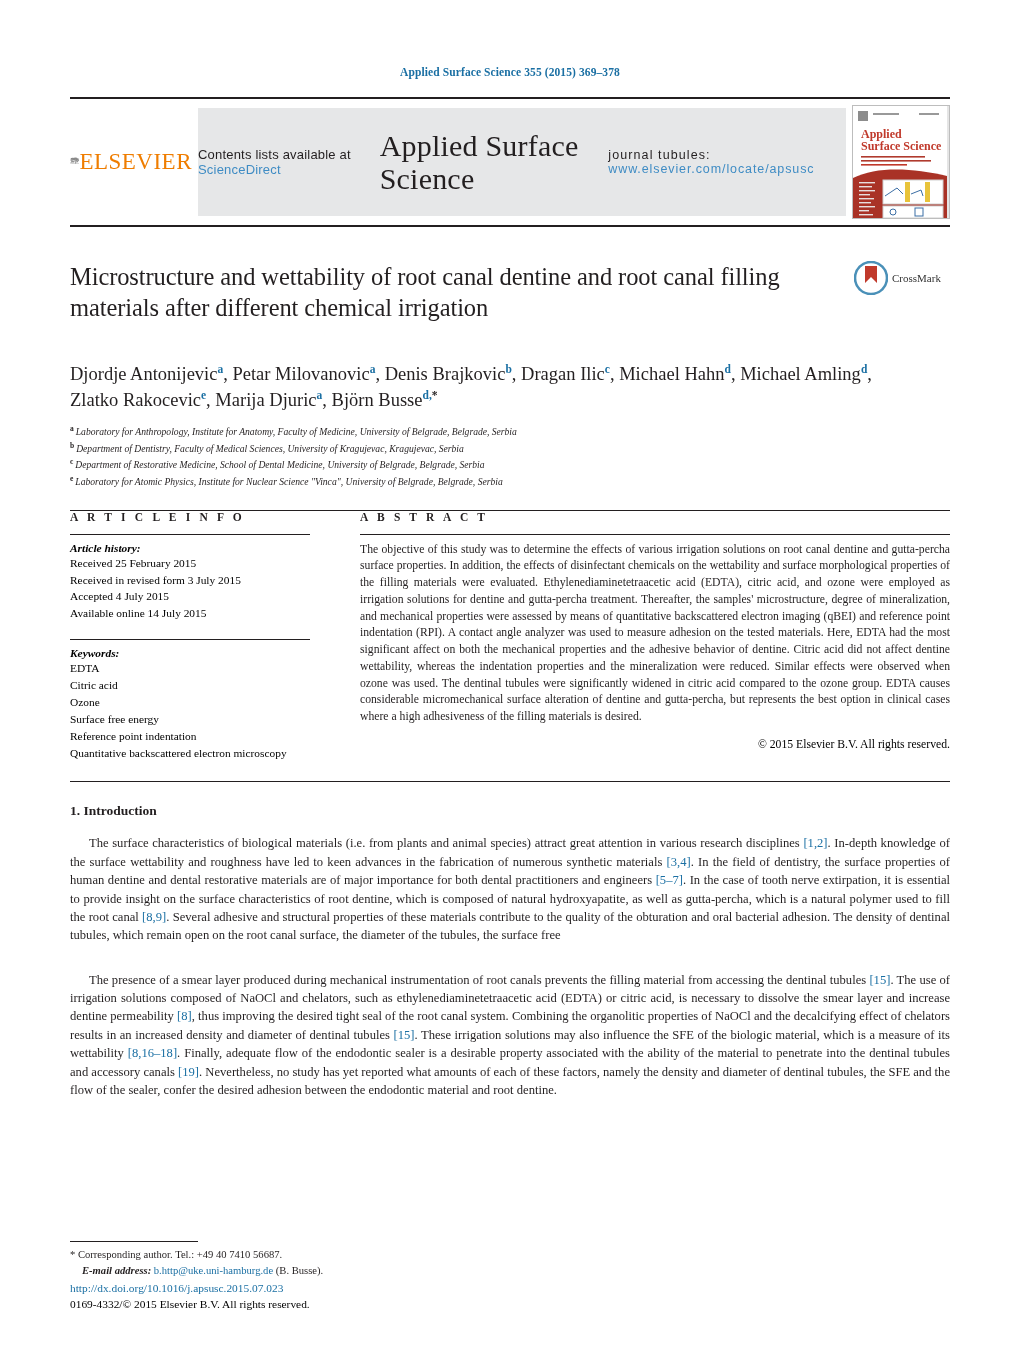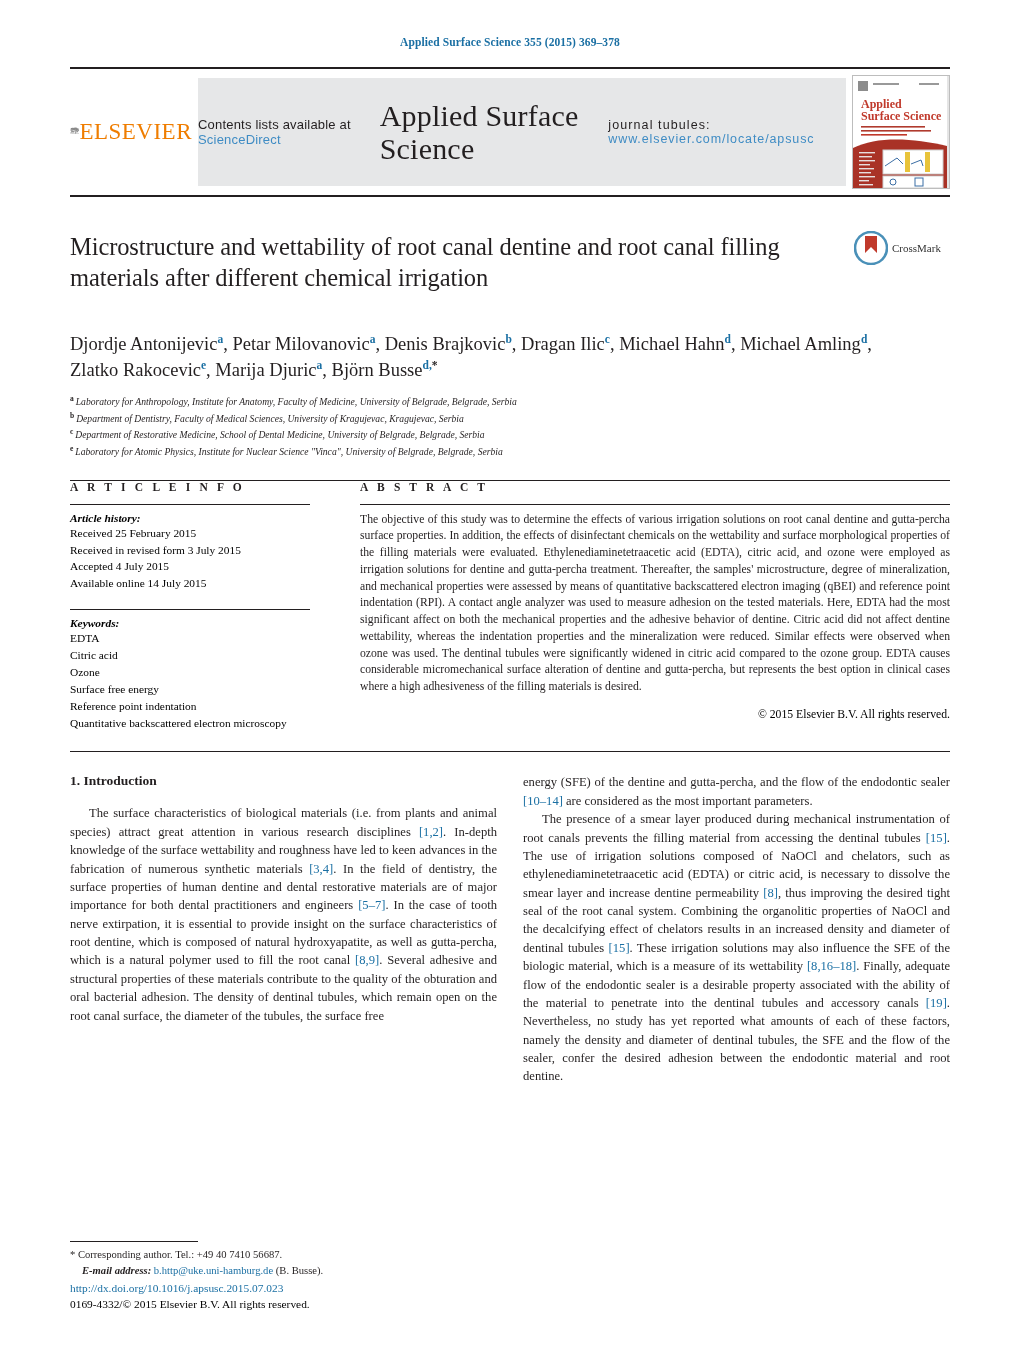--- a/index.html
+++ b/index.html
@@ -22,21 +22,21 @@
     box-sizing: border-box;
     padding: 0 70px;
   }
 
   
   .running-head {
     text-align: center;
     font-size: 11.5px;
     color: #1a6fa3;
     font-weight: bold;
-    padding-top: 36px;
+    padding-top: 66px;
     letter-spacing: .1px;
   }
 
   
   .masthead {
     margin-top: 19px;
     border-top: 2.2px solid #231f20;
     border-bottom: 2.2px solid #231f20;
     display: flex;
     align-items: stretch;
@@ -202,20 +202,21 @@
 
   
   .body-rule {
     border-top: 1.1px solid #231f20;
     margin-top: 20px;
   }
   .body-cols {
     margin-top: 21px;
     display: flex;
     gap: 26px;
+    flex-direction: column;
   }
   .bcol { flex: 1 1 0; }
   .sec-title {
     font-family: "Liberation Serif", serif;
     font-size: 13.5px;
     font-weight: bold;
     margin: 0 0 15px 0;
     color: #231f20;
   }
   .bcol p {
@@ -397,21 +398,20 @@
   </div>
 
   <div class="body-rule"></div>
 
   <div class="body-cols">
     <div class="bcol">
       <h2 class="sec-title">1.  Introduction</h2>
       <p>The surface characteristics of biological materials (i.e. from plants and animal species) attract great attention in various research disciplines <span class="ref">[1,2]</span>. In-depth knowledge of the surface wettability and roughness have led to keen advances in the fabrication of numerous synthetic materials <span class="ref">[3,4]</span>. In the field of dentistry, the surface properties of human dentine and dental restorative materials are of major importance for both dental practitioners and engineers <span class="ref">[5–7]</span>. In the case of tooth nerve extirpation, it is essential to provide insight on the surface characteristics of root dentine, which is composed of natural hydroxyapatite, as well as gutta-percha, which is a natural polymer used to fill the root canal <span class="ref">[8,9]</span>. Several adhesive and structural properties of these materials contribute to the quality of the obturation and oral bacterial adhesion. The density of dentinal tubules, which remain open on the root canal surface, the diameter of the tubules, the surface free</p>
     </div>
     <div class="bcol">
-      <p class="noindent">energy (SFE) of the dentine and gutta-percha, and the flow of the endodontic sealer <span class="ref">[10–14]</span> are considered as the most important parameters.</p>
       <p>The presence of a smear layer produced during mechanical instrumentation of root canals prevents the filling material from accessing the dentinal tubules <span class="ref">[15]</span>. The use of irrigation solutions composed of NaOCl and chelators, such as ethylenediaminetetraacetic acid (EDTA) or citric acid, is necessary to dissolve the smear layer and increase dentine permeability <span class="ref">[8]</span>, thus improving the desired tight seal of the root canal system. Combining the organolitic properties of NaOCl and the decalcifying effect of chelators results in an increased density and diameter of dentinal tubules <span class="ref">[15]</span>. These irrigation solutions may also influence the SFE of the biologic material, which is a measure of its wettability <span class="ref">[8,16–18]</span>. Finally, adequate flow of the endodontic sealer is a desirable property associated with the ability of the material to penetrate into the dentinal tubules and accessory canals <span class="ref">[19]</span>. Nevertheless, no study has yet reported what amounts of each of these factors, namely the density and diameter of dentinal tubules, the SFE and the flow of the sealer, confer the desired adhesion between the endodontic material and root dentine.</p>
     </div>
   </div>
 
   <div class="footnote">
     <div class="footnote-rule"></div>
     <div class="footnote-text">
       <span>*  Corresponding author. Tel.: +49 40 7410 56687.</span>
       <span class="indent">
         <span class="ital">E-mail address:</span>

